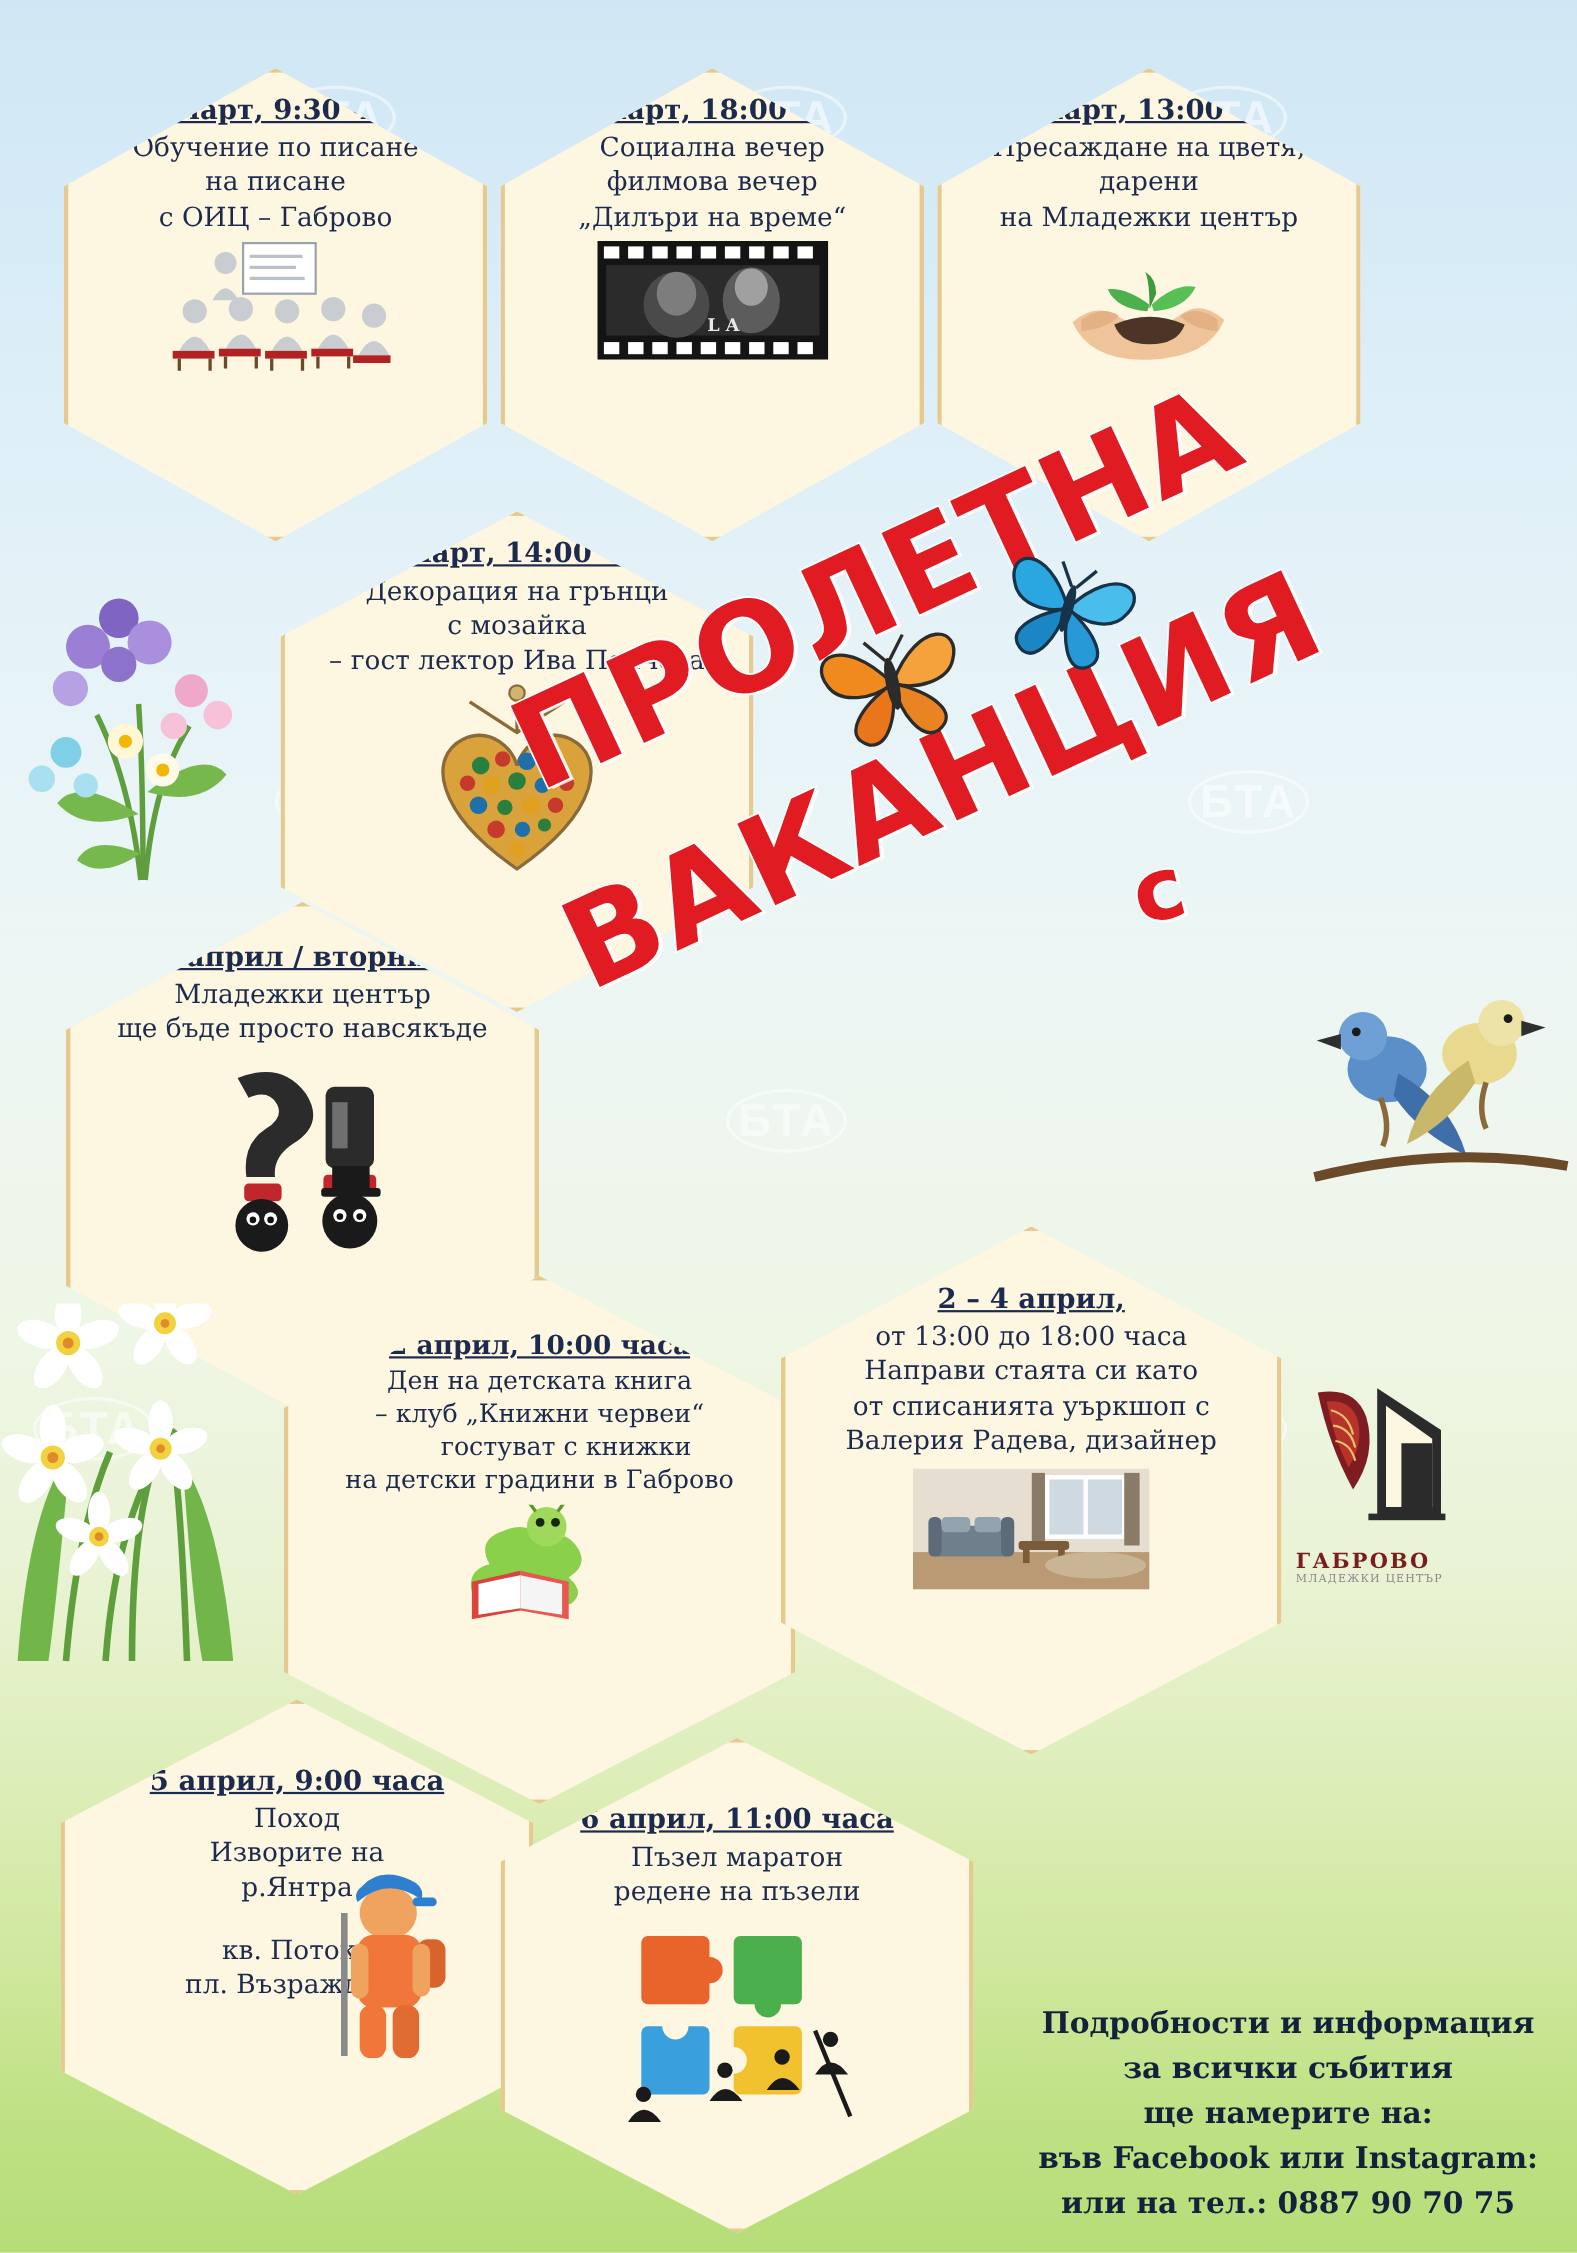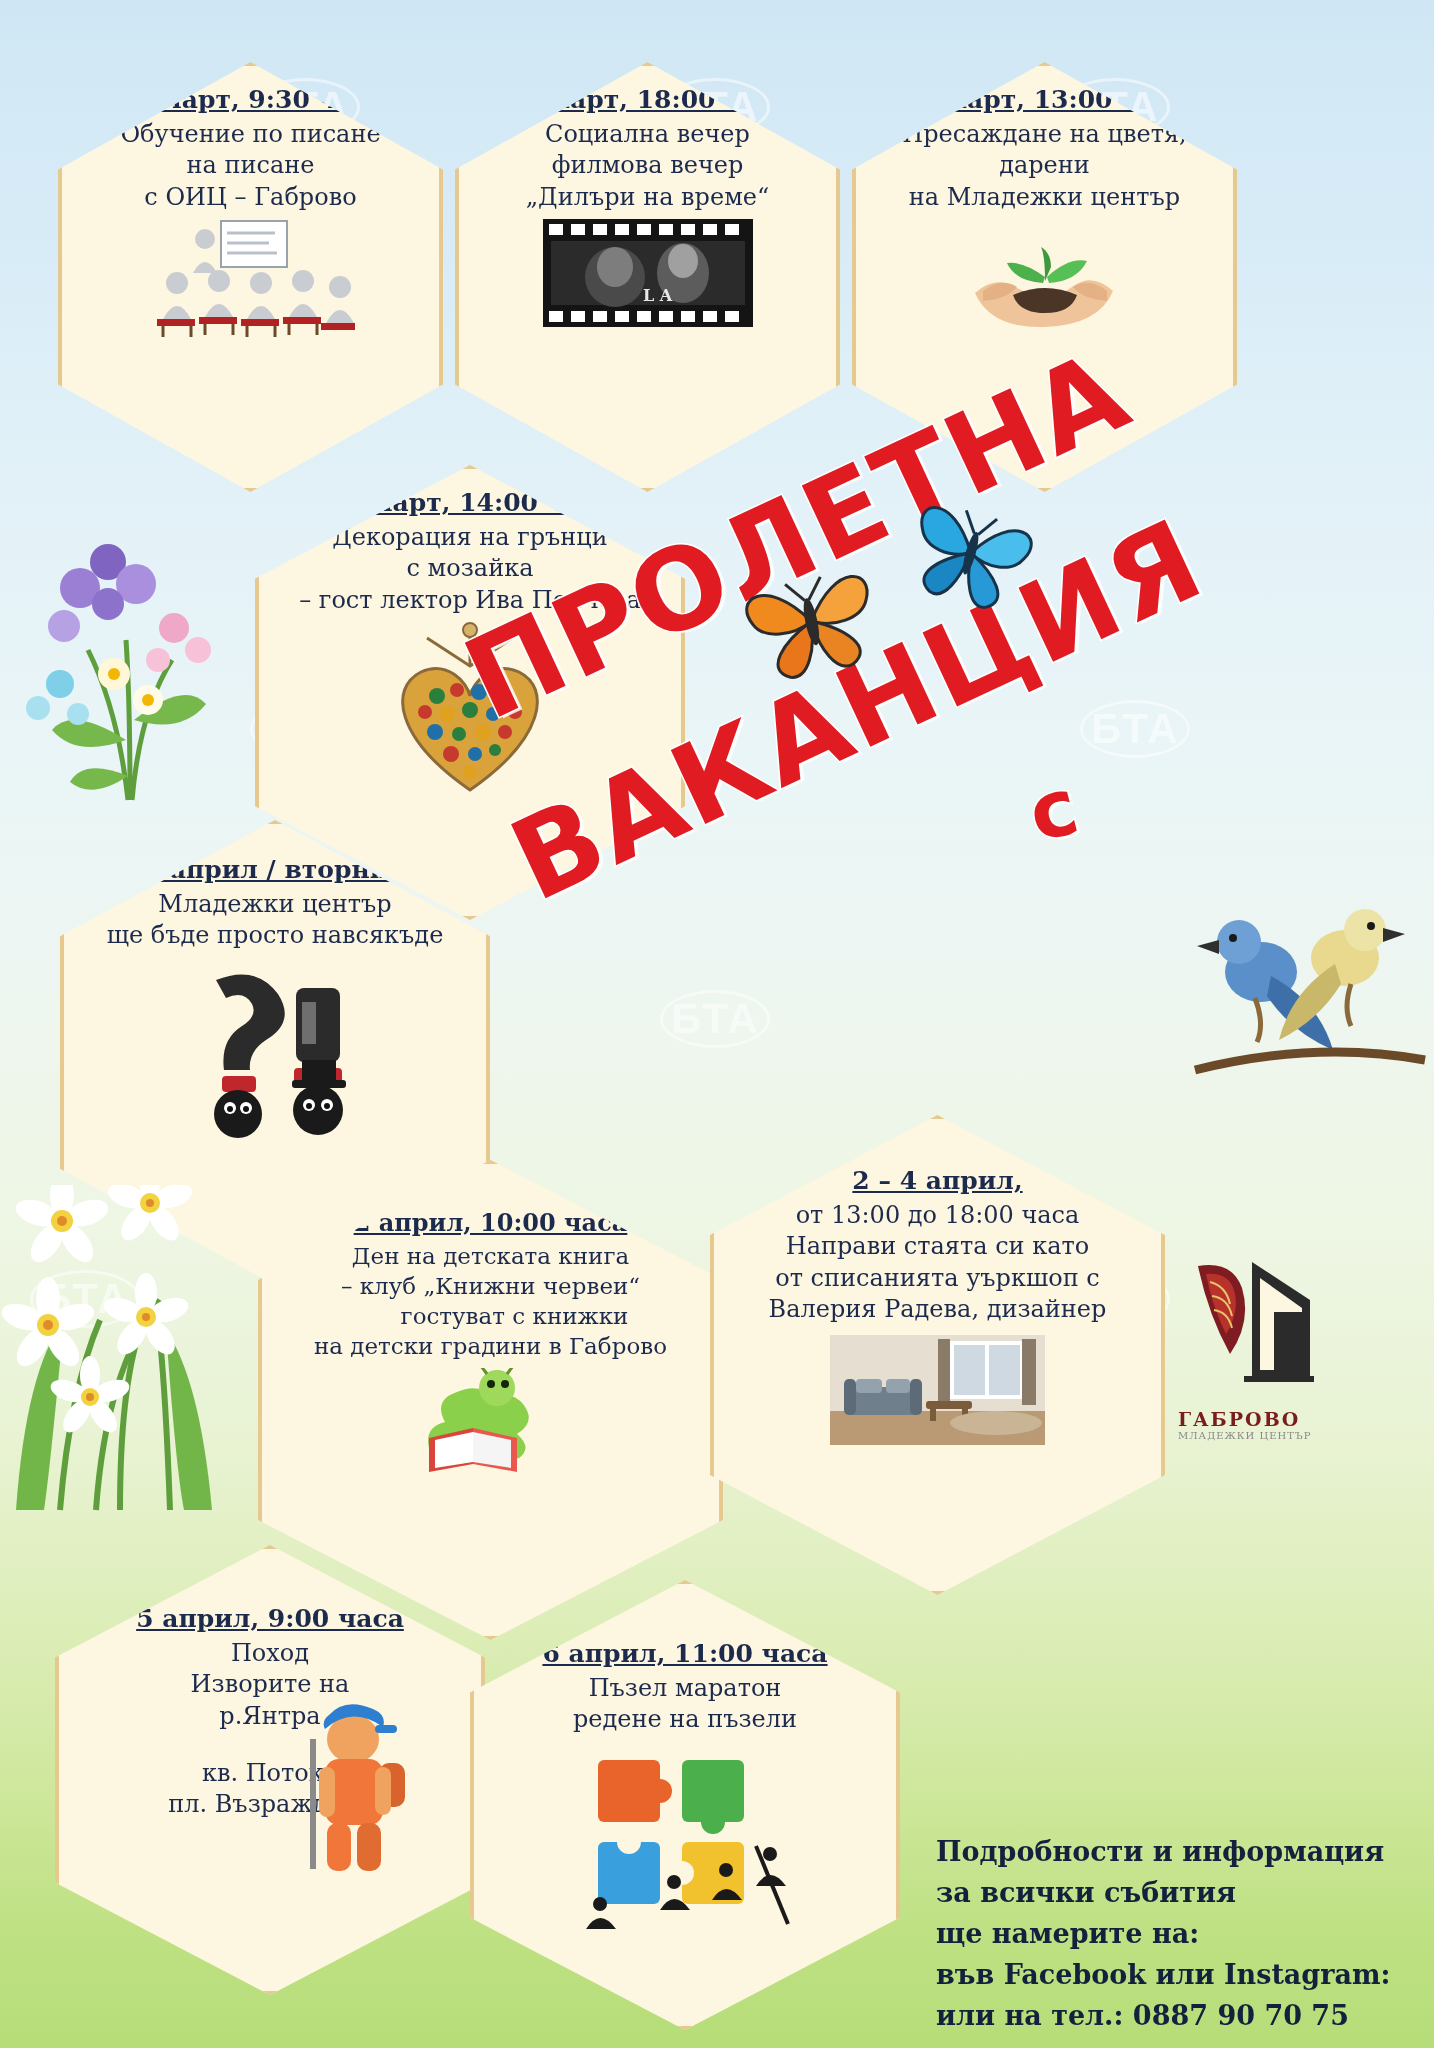--- a/index.html
+++ b/index.html
@@ -117,23 +117,23 @@
     font-size: 78px;
     left: 600px;
     top: 335px;
     transform: rotate(-14deg);
   }
 
   
   #contact {
     position: absolute;
     right: 28px;
-    bottom: 12px;
+    bottom: 24px;
     width: 470px;
-    text-align: left;
+    text-align: center;
     font-family: "DejaVu Serif", serif;
     color: #14213d;
     font-size: 27px;
     line-height: 1.52;
     font-weight: bold;
   }
 
   
   #logo {
     position: absolute;
@@ -432,21 +432,21 @@
         <rect x="88" y="64" width="26" height="44" rx="10" fill="#d9632c"></rect>
         <rect x="36" y="124" width="24" height="48" rx="10" fill="#f0763a"></rect>
         <rect x="66" y="124" width="24" height="48" rx="10" fill="#e06c31"></rect>
         <rect x="28" y="68" width="16" height="50" rx="8" fill="#f0a35e"></rect>
         <rect x="84" y="68" width="16" height="48" rx="8" fill="#f0a35e"></rect>
         <line x1="22" y1="40" x2="22" y2="170" stroke="#8a8a8a" stroke-width="6"></line>
       </svg>
     </div>
   </div>
 
-  <div class="hex" style="left:470px; top:1580px; width:430px; height:450px;padding-left:31px;">
+  <div class="hex" style="left:455px; top:1580px; width:430px; height:450px;padding-left:31px;">
     <div class="hex-inner">
       <div class="hex-title" style="margin-top:36px;">6  април, 11:00 часа</div>
       <div class="hex-line">Пъзел маратон</div>
       <div class="hex-line">редене на пъзели</div>
       <div class="hex-art" style="margin-top:18px;">
         <svg class="art" width="215" height="175" viewBox="0 0 215 175">
           <g>
             <rect x="20" y="6" width="62" height="62" rx="6" fill="#e8642a"></rect>
             <circle cx="82" cy="37" r="12" fill="#e8642a"></circle>
             <rect x="104" y="6" width="62" height="62" rx="6" fill="#4bb04b"></rect>

